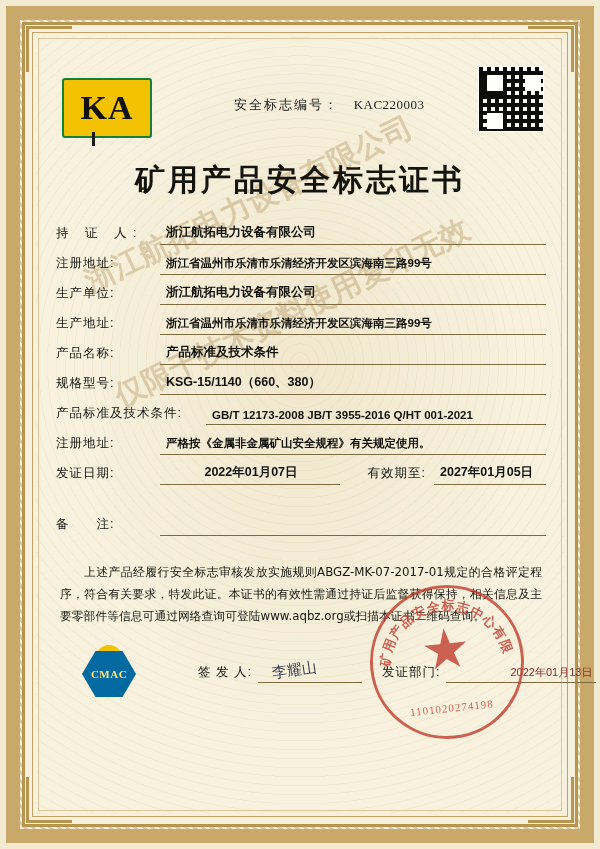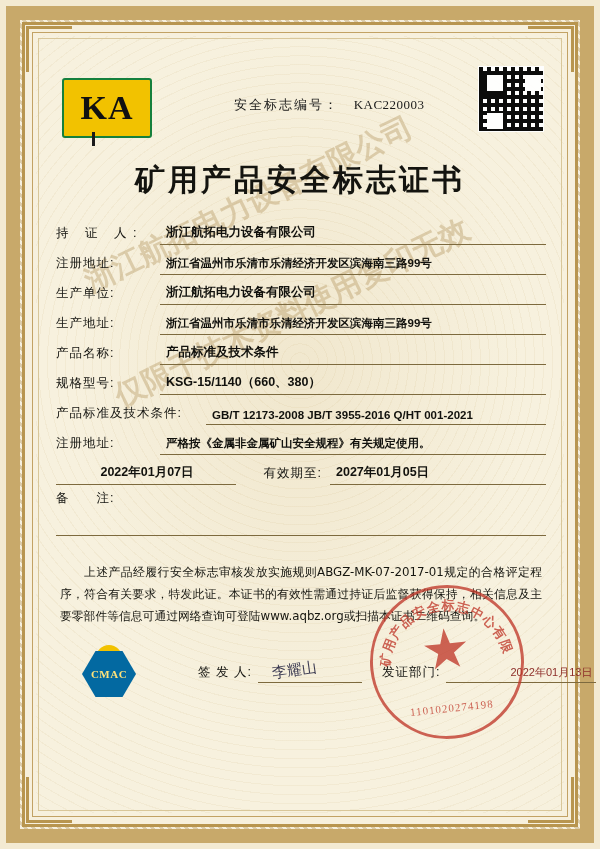--- a/index.html
+++ b/index.html
@@ -206,21 +206,21 @@
     width: 86px;
     font-size: 12.5px;
     letter-spacing: 1px;
     color: #141410;
     text-align: right;
     padding: 0 8px 3px 0;
     flex: none;
   }
   .dual-row .field-value.second { flex: 1; text-align: left; }
 
-  .remark-row { display: flex; height: 46px; margin-top: 2px; flex-direction: column; }
+  .remark-row { display: flex; align-items: flex-end; height: 46px; margin-top: 2px; }
   .remark-row .field-label { padding-bottom: 3px; }
   .remark-row .field-value { border-bottom: 1px solid #7d6a3e; }
 
   .paragraph {
     position: absolute;
     left: 12px; right: 10px; top: 512px;
     font-size: 11.8px;
     line-height: 1.85;
     color: #15150f;
     text-align: justify;
@@ -436,20 +436,21 @@
         <div class="field-label" style="width:150px;">产品标准及技术条件:</div>
         <div class="field-value small">GB/T 12173-2008 JB/T 3955-2016 Q/HT 001-2021</div>
       </div>
 
       <div class="field-row">
         <div class="field-label">注册地址:</div>
         <div class="field-value small">严格按《金属非金属矿山安全规程》有关规定使用。</div>
       </div>
 
       <div class="dual-row">
+        <div class="field-label">发证日期:</div>
         <div class="field-value first">2022年01月07日</div>
         <div class="mid-label">有效期至:</div>
         <div class="field-value second">2027年01月05日</div>
       </div>
 
       <div class="remark-row">
         <div class="field-label">备　　注:</div>
         <div class="field-value"></div>
       </div>
 

